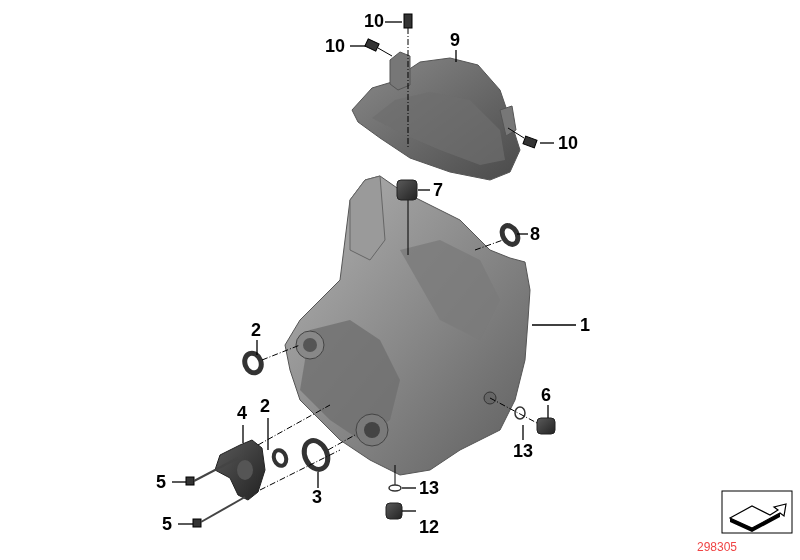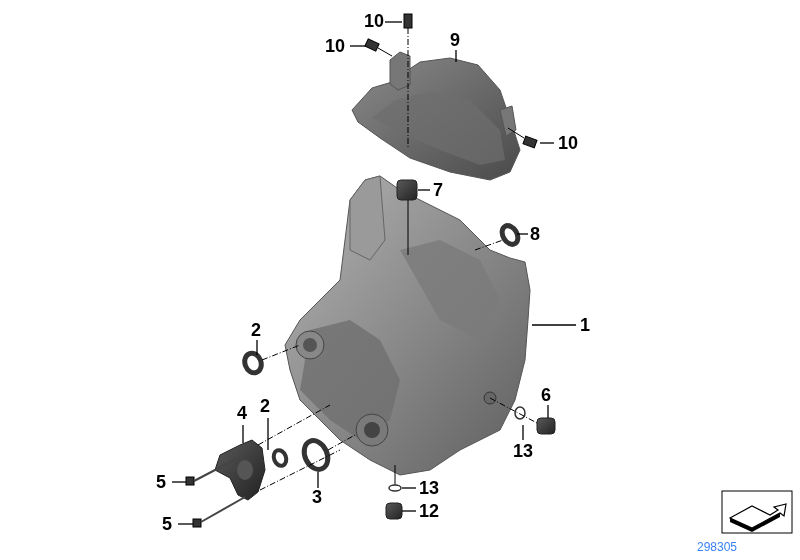--- a/index.html
+++ b/index.html
@@ -1,19 +1,19 @@
 <!DOCTYPE html>
 <html><head>
 <meta charset="utf-8">
 <style>
   html, body { margin:0; padding:0; background:#ffffff; }
   body { width:800px; height:560px; position:relative; overflow:hidden; font-family:"Liberation Sans", sans-serif; }
   #canvas { position:absolute; left:0; top:0; width:800px; height:560px; }
   .callout { position:absolute; font-family:"Liberation Sans", sans-serif; font-weight:bold; font-size:18px; color:#000; line-height:17px; cursor:pointer; }
-  .diagram-id { position:absolute; left:697px; top:540px; font-size:12px; color:#3b82f6; font-family:"Liberation Sans", sans-serif; }
+  .diagram-id { position:absolute; left:697px; top:540px; font-size:12px; color:#ef4444; font-family:"Liberation Sans", sans-serif; }
 </style>
 </head>
 <body>
 
 <svg id="canvas" width="800" height="560" viewBox="0 0 800 560">
   <defs>
     <linearGradient id="gHousing" x1="0" y1="0" x2="1" y2="1">
       <stop offset="0" stop-color="#b4b4b4"></stop>
       <stop offset="0.5" stop-color="#8a8a8a"></stop>
       <stop offset="1" stop-color="#5e5e5e"></stop>
@@ -141,16 +141,16 @@
 <div class="callout" style="left:530px;top:226px;">8</div>
 <div class="callout" style="left:580px;top:317px;">1</div>
 <div class="callout" style="left:251px;top:322px;">2</div>
 <div class="callout" style="left:541px;top:387px;">6</div>
 <div class="callout" style="left:260px;top:398px;">2</div>
 <div class="callout" style="left:237px;top:405px;">4</div>
 <div class="callout" style="left:513px;top:443px;">13</div>
 <div class="callout" style="left:156px;top:474px;">5</div>
 <div class="callout" style="left:312px;top:489px;">3</div>
 <div class="callout" style="left:419px;top:480px;">13</div>
-<div class="callout" style="left:419px;top:503px;text-align:right;">12</div>
+<div class="callout" style="left:419px;top:519px;text-align:right;">12</div>
 <div class="callout" style="left:162px;top:516px;">5</div>
 
 <div class="diagram-id">298305</div>
 
 </body></html>

